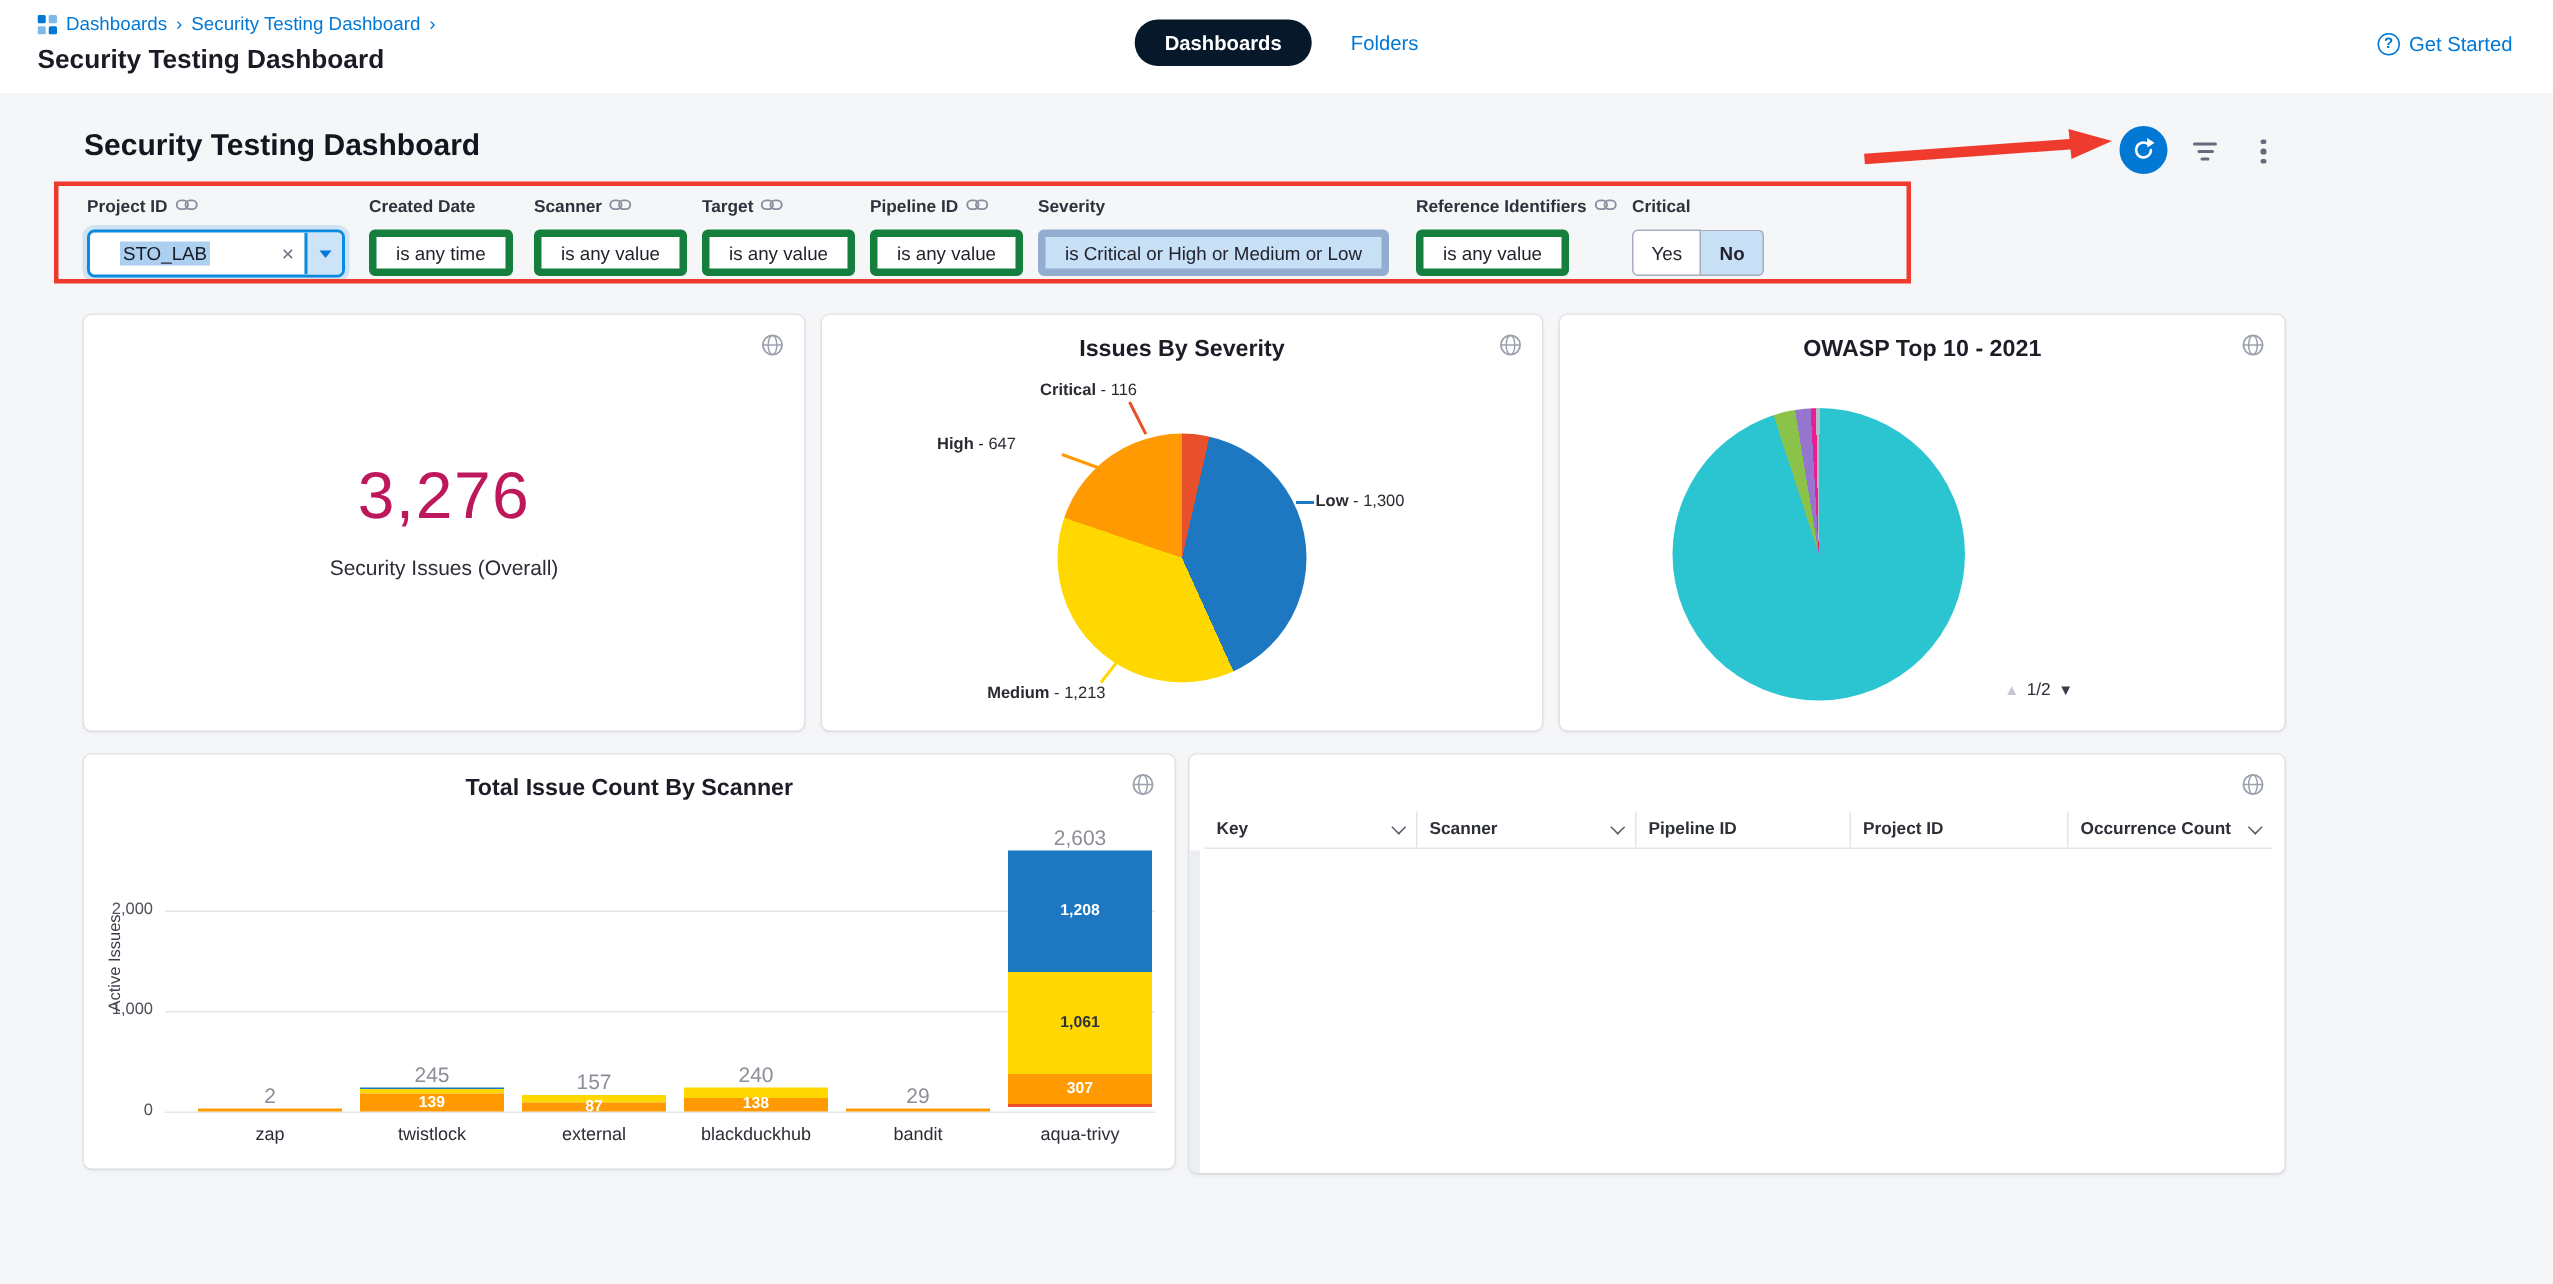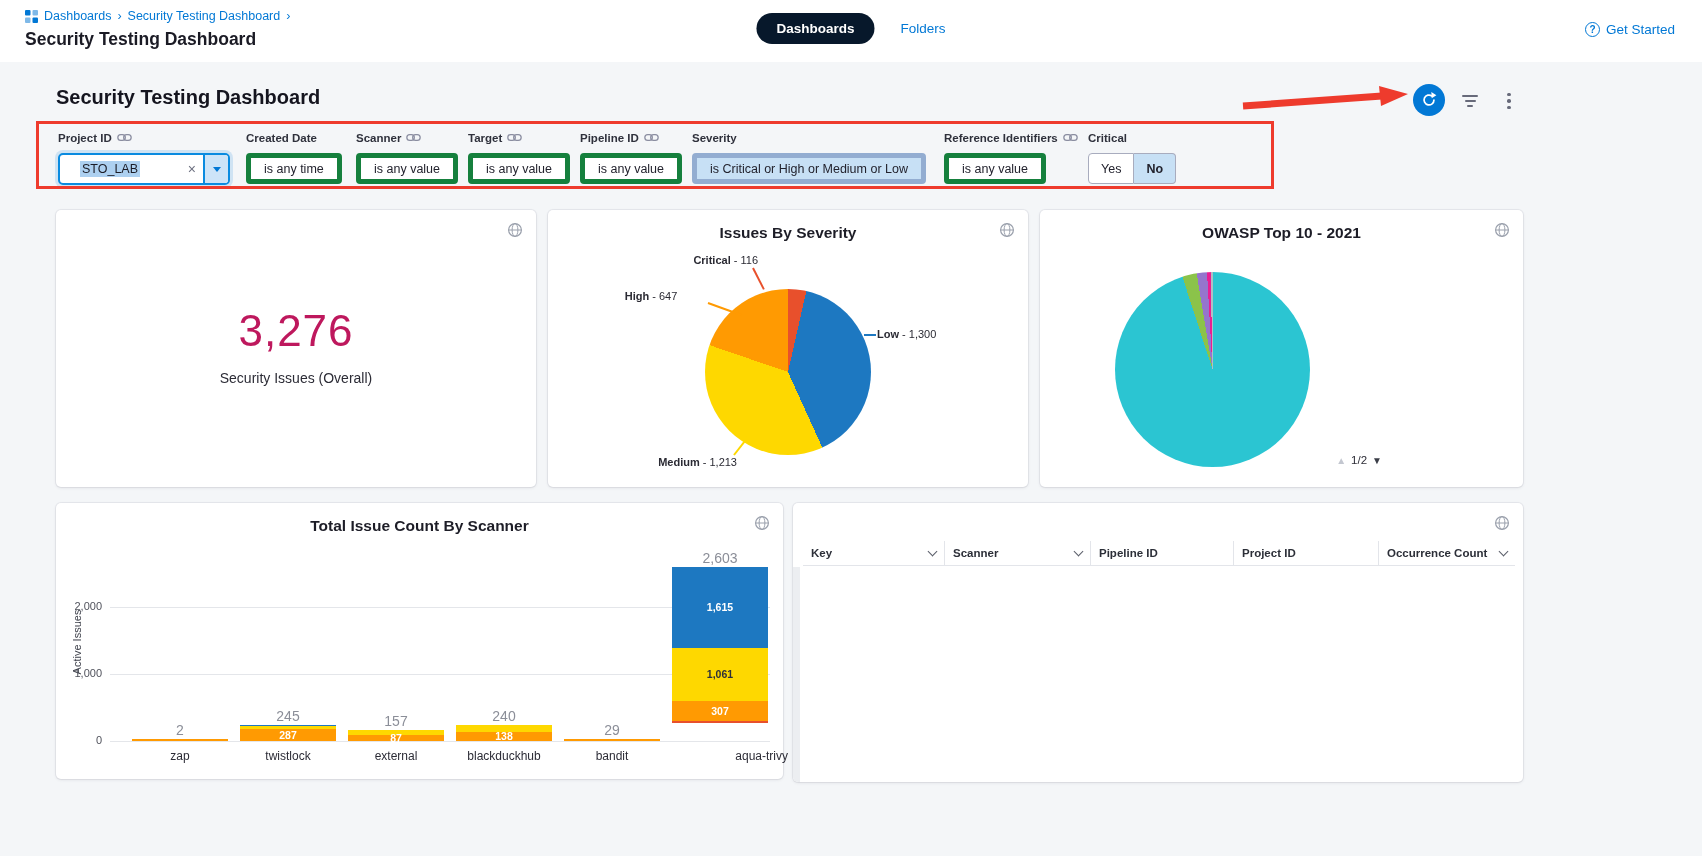--- a/index.html
+++ b/index.html
@@ -257,21 +257,21 @@
       <div class="ytick" style="top: 97px;">2,000</div>
       <div class="bar-stack" style="left: 76px; top: 236px; width: 96px; height: 2px;">
         <div class="bar-seg" style="height: 2px; background: rgb(255, 154, 2);"></div>
       </div>
       <div class="total-label" style="left: 76px; top: 219px;">2</div>
       <div class="xcat" style="left: 70px;">zap</div>
       <div class="bar-stack" style="left: 184px; top: 222px; width: 96px; height: 16px;">
         <div class="bar-seg" style="height: 1px; background: rgb(29, 120, 193);"></div>
         <div class="bar-seg" style="height: 3.015px; background: rgb(254, 216, 0);"></div>
         <div class="bar-seg" style="height: 12.596px; background: rgb(255, 154, 2);">
-          <span class="seg-label" style="color: rgb(255, 255, 255);">287</span>
+          <span class="seg-label" style="color: rgb(255, 255, 255);">139</span>
         </div>
       </div>
       <div class="total-label" style="left: 184px; top: 205px;">245</div>
       <div class="xcat" style="left: 178px;">twistlock</div>
       <div class="bar-stack" style="left: 292px; top: 227px; width: 96px; height: 11px;">
         <div class="bar-seg" style="height: 4.69px; background: rgb(254, 216, 0);"></div>
         <div class="bar-seg" style="height: 5.829px; background: rgb(255, 154, 2);">
           <span class="seg-label" style="color: rgb(255, 255, 255);">87</span>
         </div>
       </div>
@@ -285,32 +285,32 @@
       </div>
       <div class="total-label" style="left: 400px; top: 205px;">240</div>
       <div class="xcat" style="left: 394px;">blackduckhub</div>
       <div class="bar-stack" style="left: 508px; top: 236px; width: 96px; height: 2px;">
         <div class="bar-seg" style="height: 2px; background: rgb(255, 154, 2);"></div>
       </div>
       <div class="total-label" style="left: 508px; top: 219px;">29</div>
       <div class="xcat" style="left: 502px;">bandit</div>
       <div class="bar-stack" style="left: 616px; top: 64px; width: 96px; height: 174px;">
         <div class="bar-seg" style="height: 80.936px; background: rgb(29, 120, 193);">
-          <span class="seg-label" style="color: rgb(255, 255, 255);">1,615</span>
-        </div>
-        <div class="bar-seg" style="height: 53px; background: rgb(254, 216, 0);">
+          <span class="seg-label" style="color: rgb(255, 255, 255);">1,208</span>
+        </div>
+        <div class="bar-seg" style="height: 68px; background: rgb(254, 216, 0);">
           <span class="seg-label" style="color: rgb(46, 48, 57);">1,061</span>
         </div>
         <div class="bar-seg" style="height: 20.569px; background: rgb(255, 154, 2);">
           <span class="seg-label" style="color: rgb(255, 255, 255);">307</span>
         </div>
         <div class="bar-seg" style="height: 1.809px; background: rgb(232, 80, 44);"></div>
       </div>
       <div class="total-label" style="left: 616px; top: 47px;">2,603</div>
-      <div class="xcat" style="left: 624px; text-align: right;">aqua-trivy</div>
+      <div class="xcat" style="left: 610px;">aqua-trivy</div>
     </div>
 </section>
 
 <section class="tile tile-table">
   <svg class="globe" width="16" height="16" viewBox="0 0 16 16">
     <circle cx="8" cy="8" r="6.4" fill="none" stroke="#9aa0ac" stroke-width="1.2"></circle>
     <ellipse cx="8" cy="8" rx="2.9" ry="6.4" fill="none" stroke="#9aa0ac" stroke-width="1"></ellipse>
     <line x1="1.6" y1="8" x2="14.4" y2="8" stroke="#9aa0ac" stroke-width="1"></line>
   </svg>
   <div class="thead">

